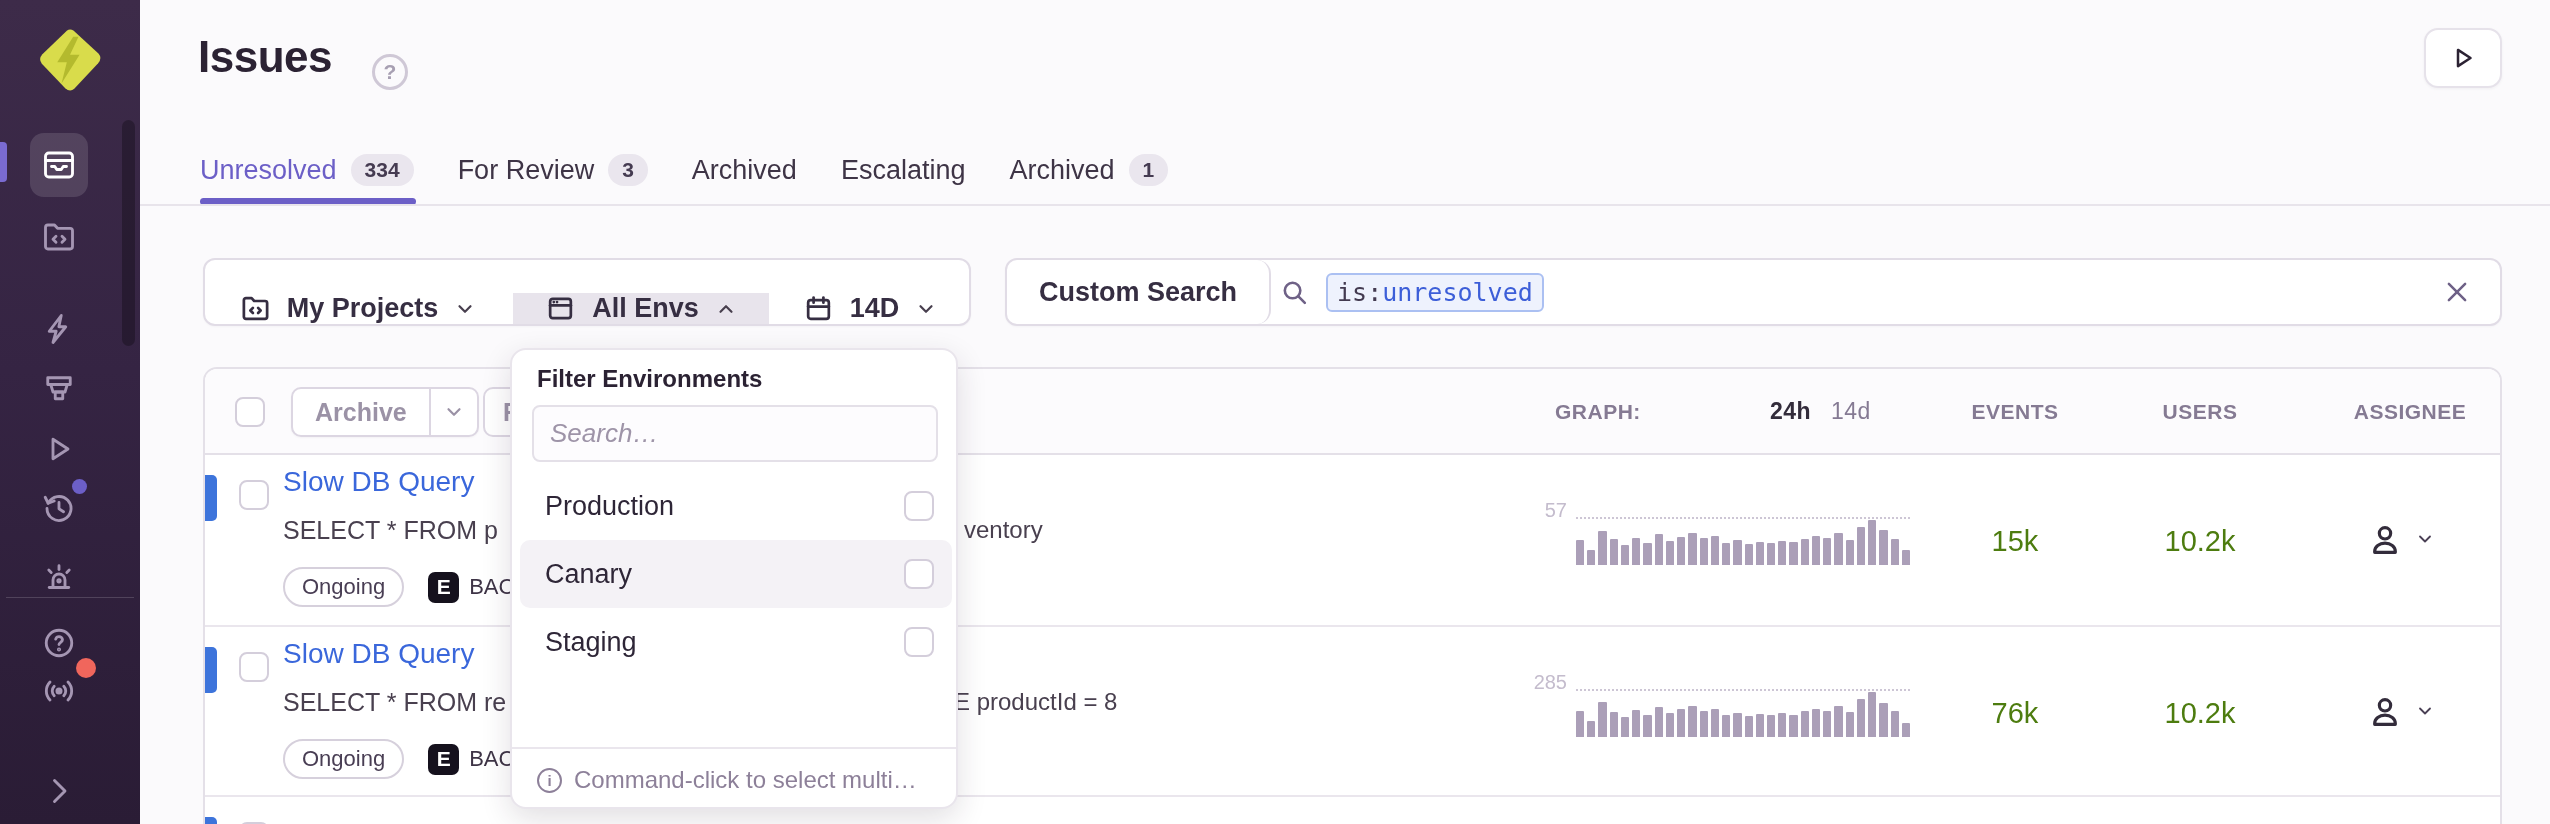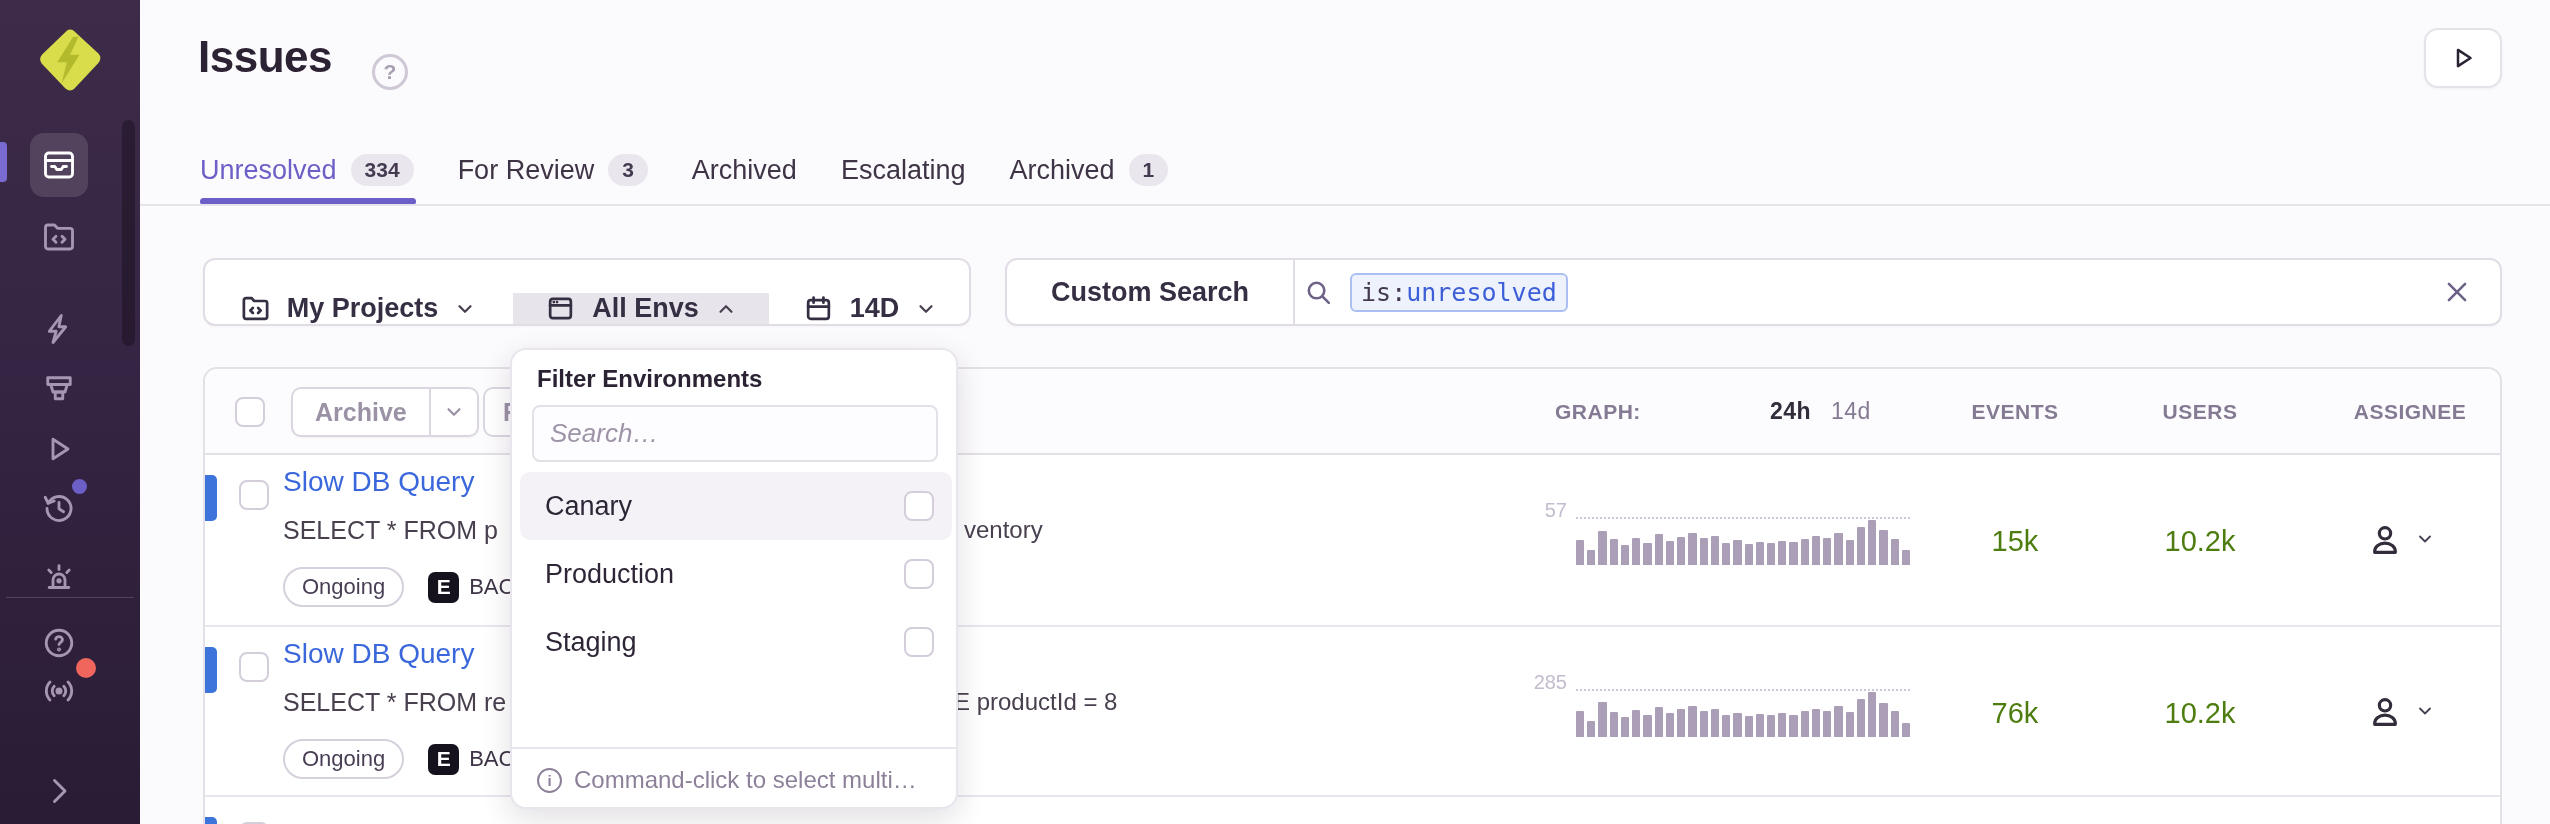--- a/index.html
+++ b/index.html
@@ -75,23 +75,23 @@
   .filter-seg.pressed { background:#e8e4ec; }
   .seg-divider { width:2px; background:#e1dce6; }
 
   .search-group {
     position:absolute; left:1005px; top:258px; width:1497px; height:68px;
     background:#fff; border:2px solid #e1dce6; border-radius:12px;
     display:flex; align-items:stretch; overflow:hidden;
     box-shadow:0 1px 2px rgba(43,34,51,.03);
   }
   .custom-search-btn {
-    display:flex; align-items:center; padding:0 44px;
+    display:flex; align-items:center; padding:0 32px;
     font-size:27px; font-weight:600; color:#362e42;
-    border-right:2px solid #e1dce6; cursor:pointer; white-space:nowrap;
+    border-right:2px solid #e1dce6; cursor:pointer; white-space:nowrap;border-radius:14px;
   }
   .search-area { flex:1; display:flex; align-items:center; gap:16px; padding-left:8px; position:relative; cursor:text; }
   .search-area svg.mag { width:31px; height:31px; color:#6f6287; flex:none; }
   .search-token {
     font-family:"DejaVu Sans Mono", monospace; font-size:25px;
     background:#eef2fd; border:2px solid #abc0f2; border-radius:6px;
     padding:3px 9px; display:inline-flex;
   }
   .tok-key { color:#433a50; }
   .tok-val { color:#3C5ED8; }
@@ -504,26 +504,26 @@
   <div class="irow" style="top:426px;">
     <div class="unread-bar"></div>
     <div class="cbx"></div>
   </div>
 </div>
 
 <div class="env-panel">
   <div class="env-title">Filter Environments</div>
   <input class="env-search" type="text" placeholder="Search…" style="">
   <div class="env-list">
+    <div class="env-item">
+      <span>Production</span>
+      <div class="cbx"></div>
+    </div>
     <div class="env-item hovered">
       <span>Canary</span>
-      <div class="cbx"></div>
-    </div>
-    <div class="env-item">
-      <span>Production</span>
       <div class="cbx"></div>
     </div>
     <div class="env-item">
       <span>Staging</span>
       <div class="cbx"></div>
     </div>
   </div>
   <div class="env-divider"></div>
   <div class="env-footer">
     <i class="info-icon">i</i>

